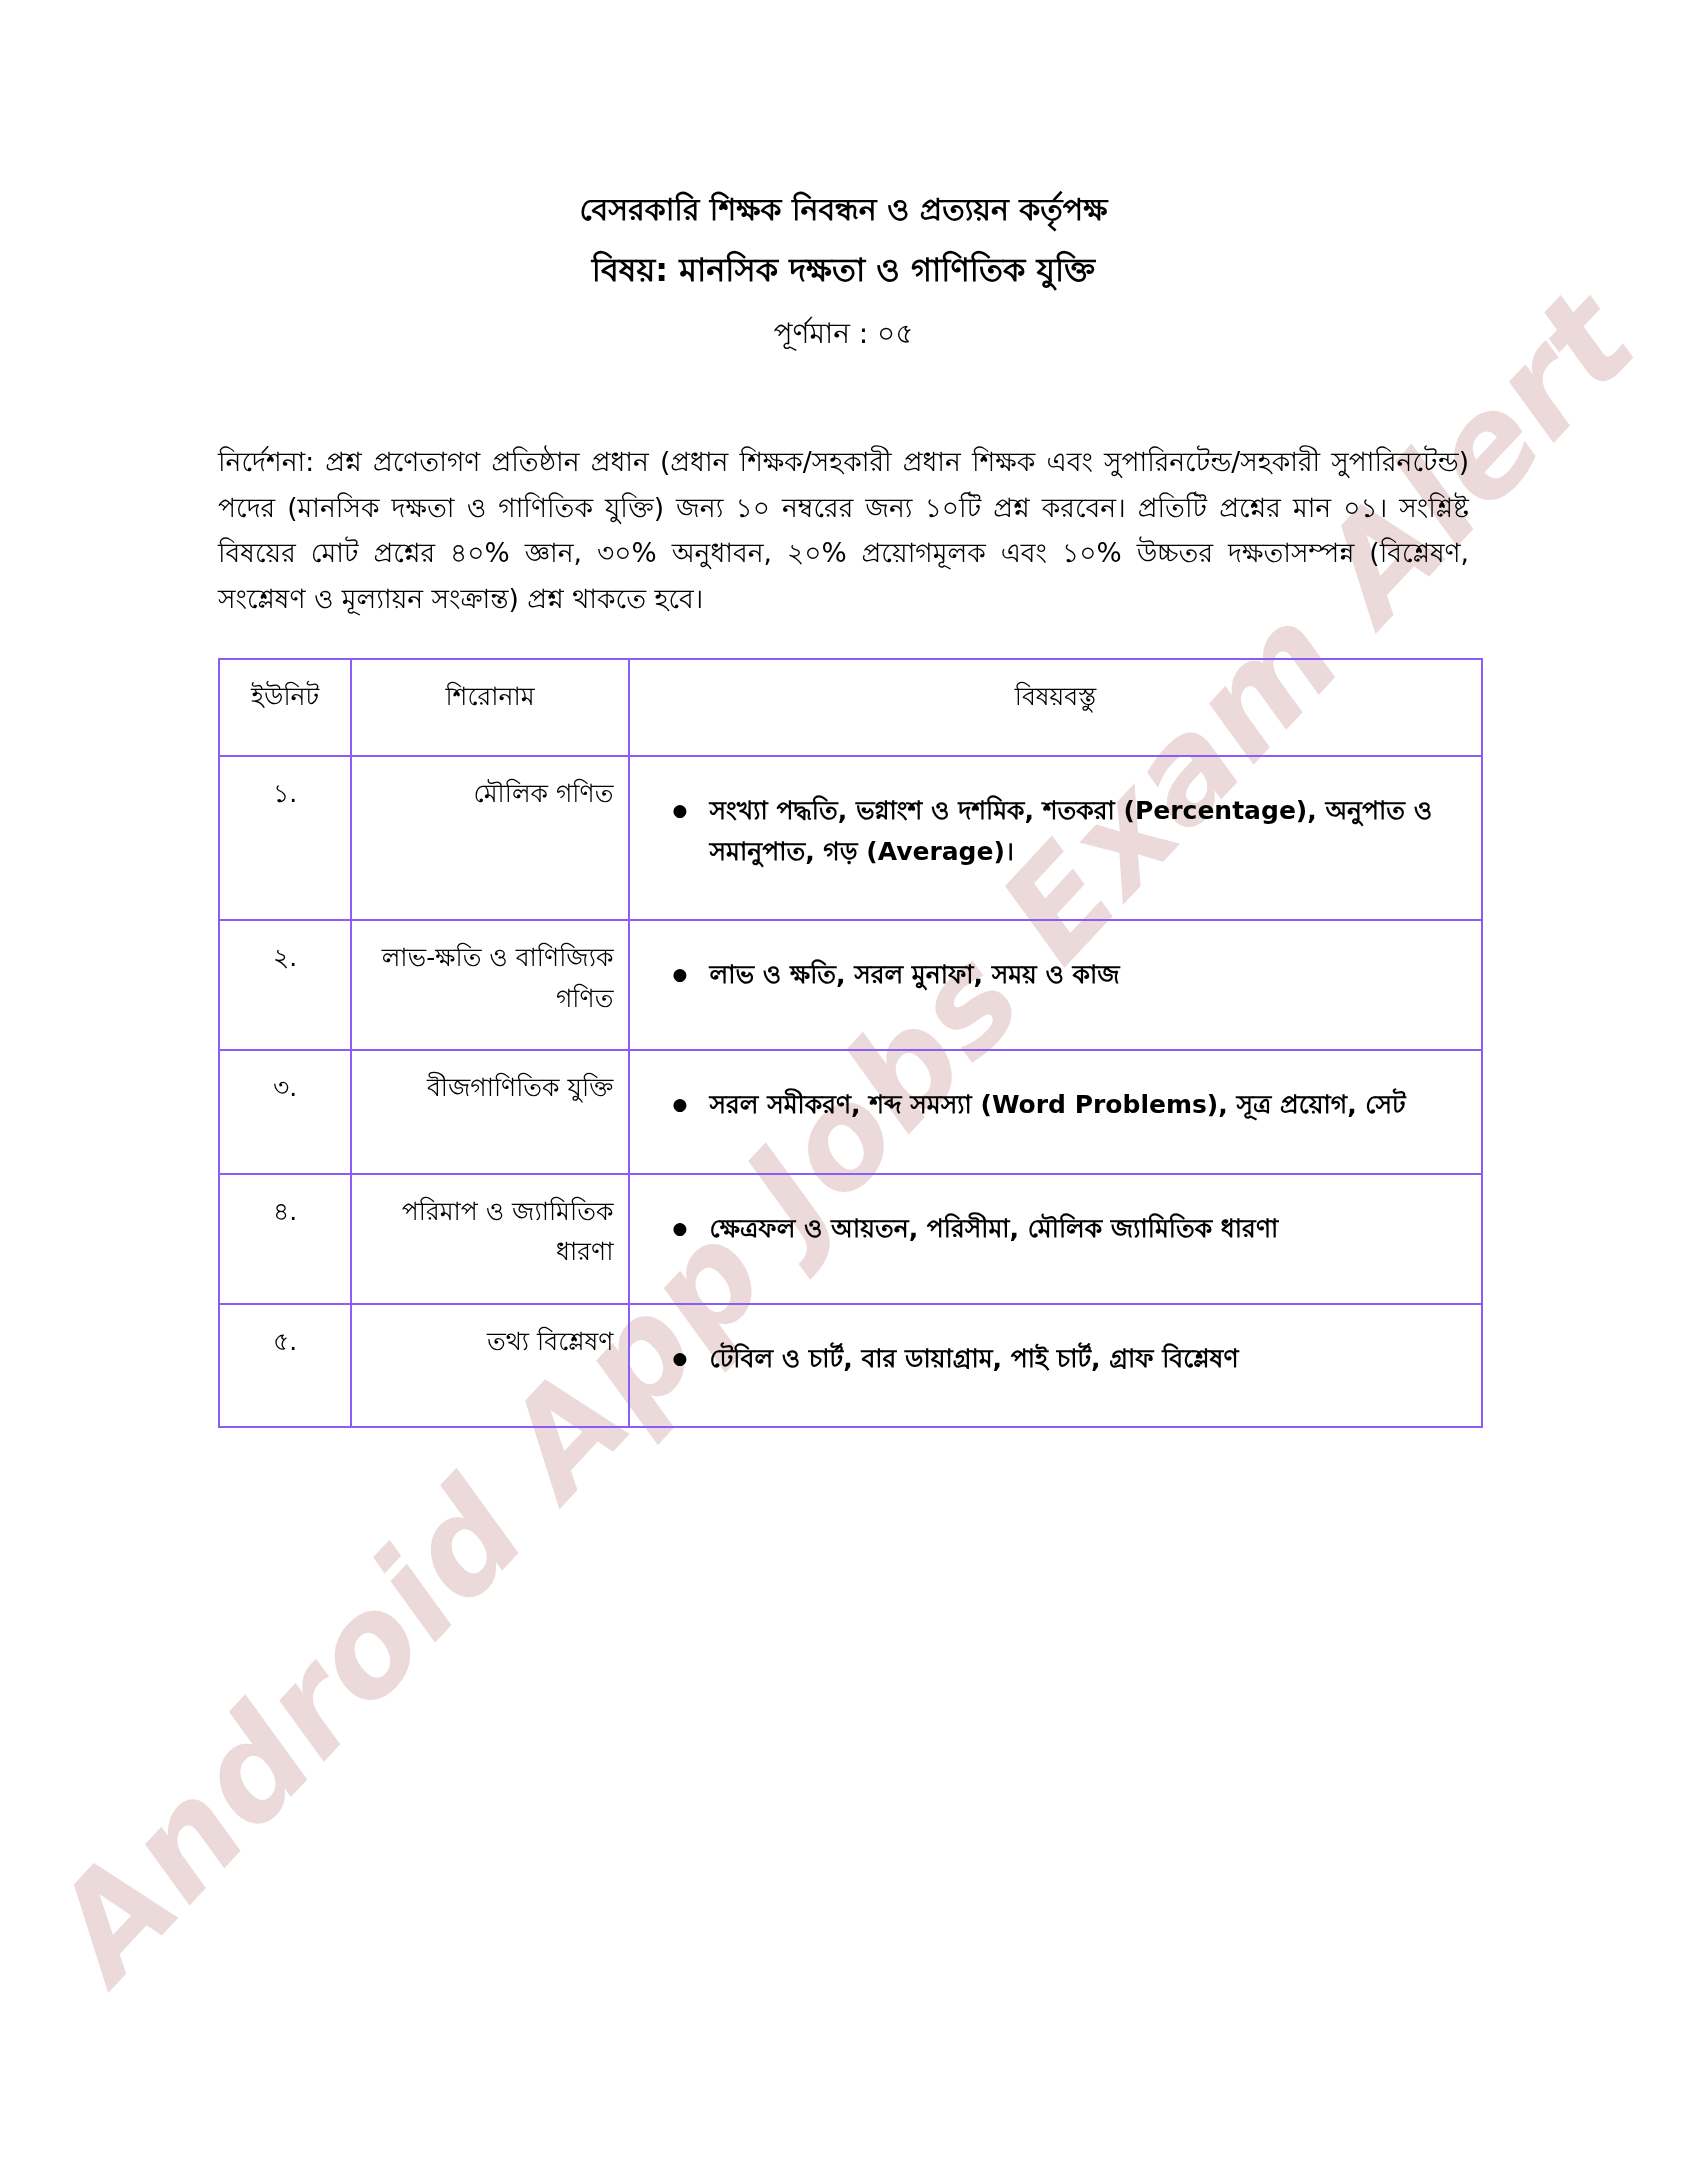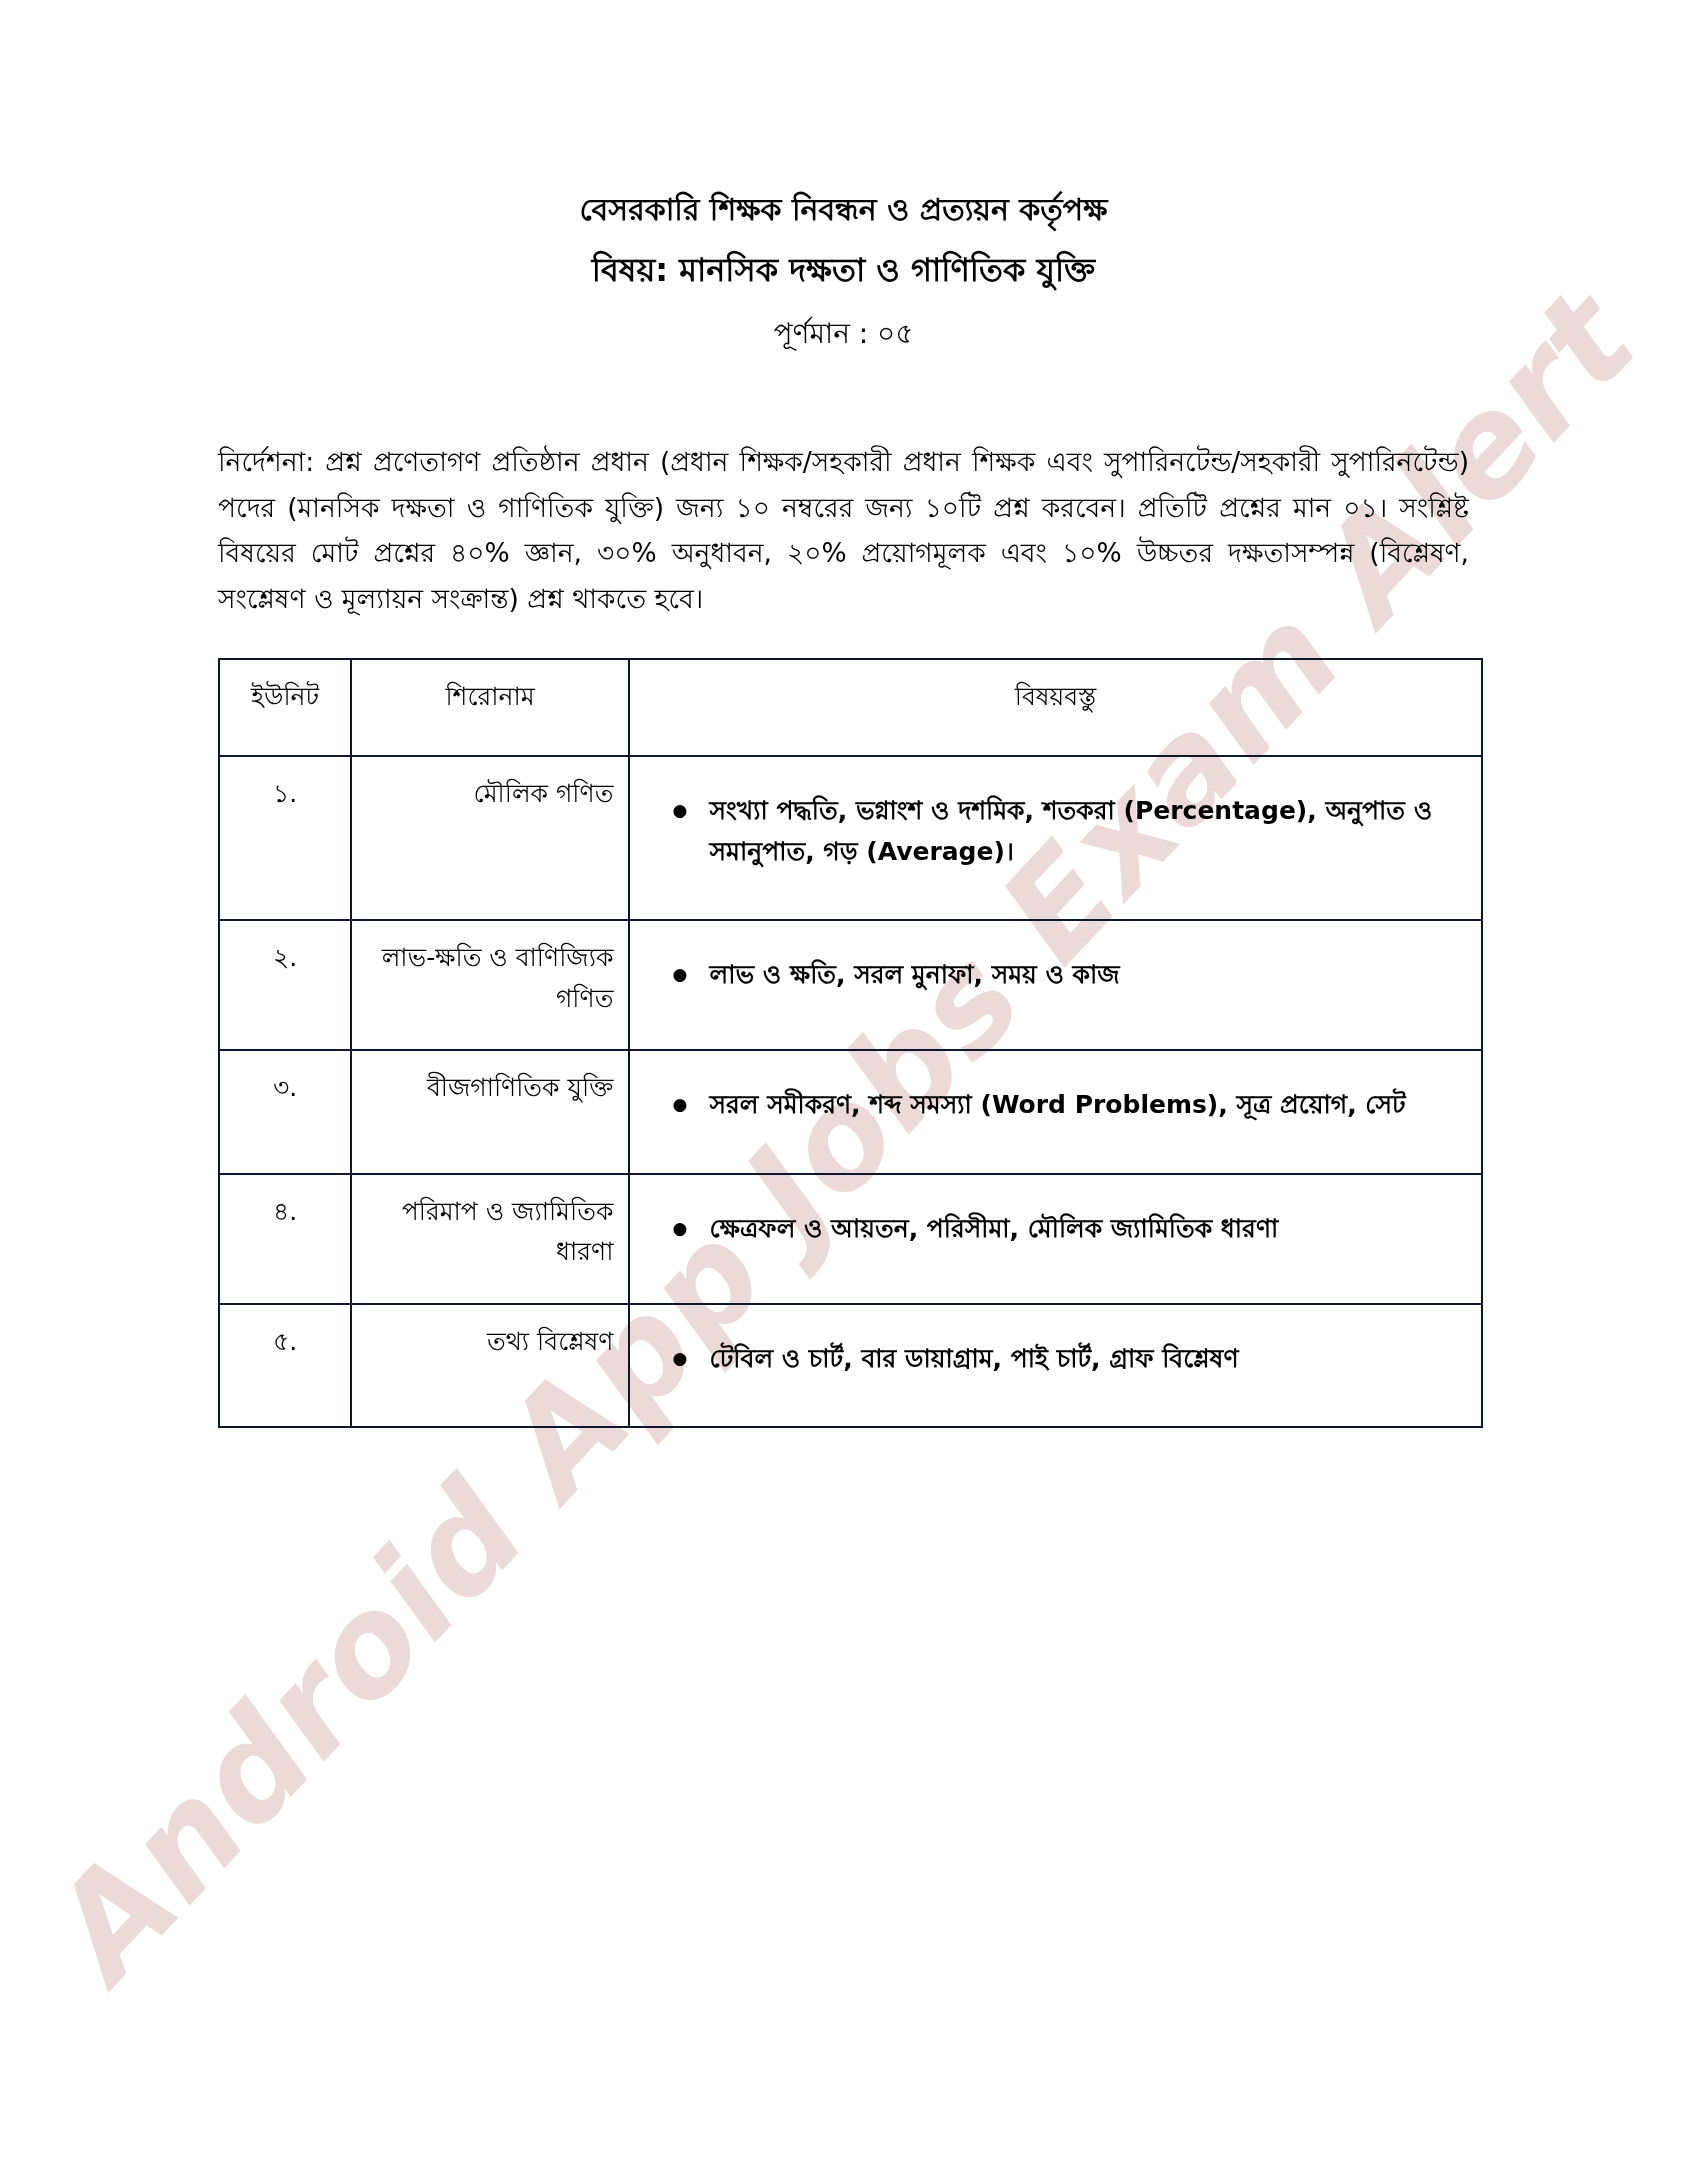--- a/index.html
+++ b/index.html
@@ -105,21 +105,21 @@
 
   
   table.syllabus {
     margin-top: 36px;
     border-collapse: collapse;
     width: 1263px;
     table-layout: fixed;
   }
   table.syllabus td,
   table.syllabus th {
-    border: 2px solid #0f172a;
+    border: 2px solid #8b5cf6;
     vertical-align: top;
     padding: 17px 14.6px 30px 14.6px;
     font-family: "DejaVu Sans", "Liberation Sans", sans-serif;
     font-size: 25px;
     line-height: 1.62;
     font-weight: normal;
   }
   table.syllabus th {
     text-align: center;
     padding-bottom: 38px;

